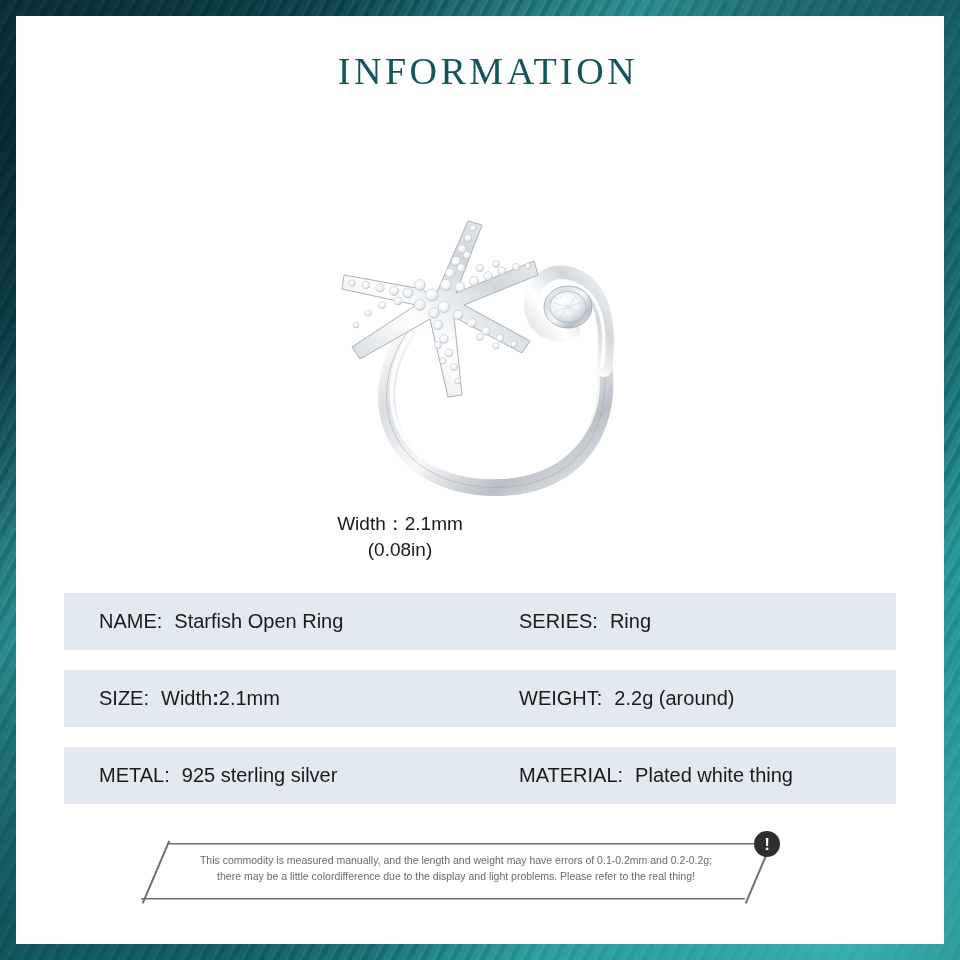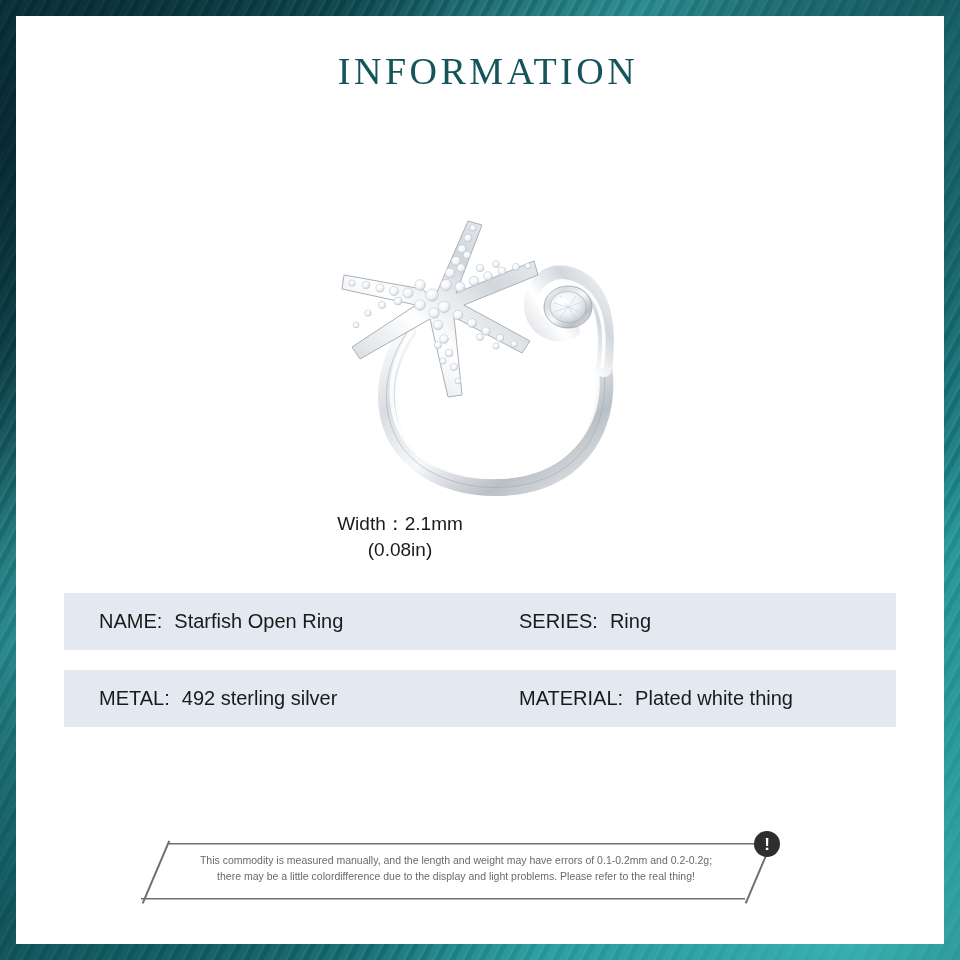--- a/index.html
+++ b/index.html
@@ -302,25 +302,35 @@
         <div class="cell left">
           <span class="k">NAME:</span>
           <span class="v">Starfish Open Ring</span>
         </div>
         <div class="cell right">
           <span class="k">SERIES:</span>
           <span class="v">Ring</span>
         </div>
       </div>
 
+      <div class="spec-row">
+        <div class="cell left">
+          <span class="k">SIZE:</span>
+          <span class="v"><span>Width</span><span class="b">:</span><span>2.1mm</span></span>
+        </div>
+        <div class="cell right">
+          <span class="k">WEIGHT:</span>
+          <span class="v">2.2g (around)</span>
+        </div>
+      </div>
 
       <div class="spec-row">
         <div class="cell left">
           <span class="k">METAL:</span>
-          <span class="v">492 sterling silver</span>
+          <span class="v">925 sterling silver</span>
         </div>
         <div class="cell right">
           <span class="k">MATERIAL:</span>
           <span class="v">Plated white thing</span>
         </div>
       </div>
 
     </div>
 
     <div class="disclaimer">

